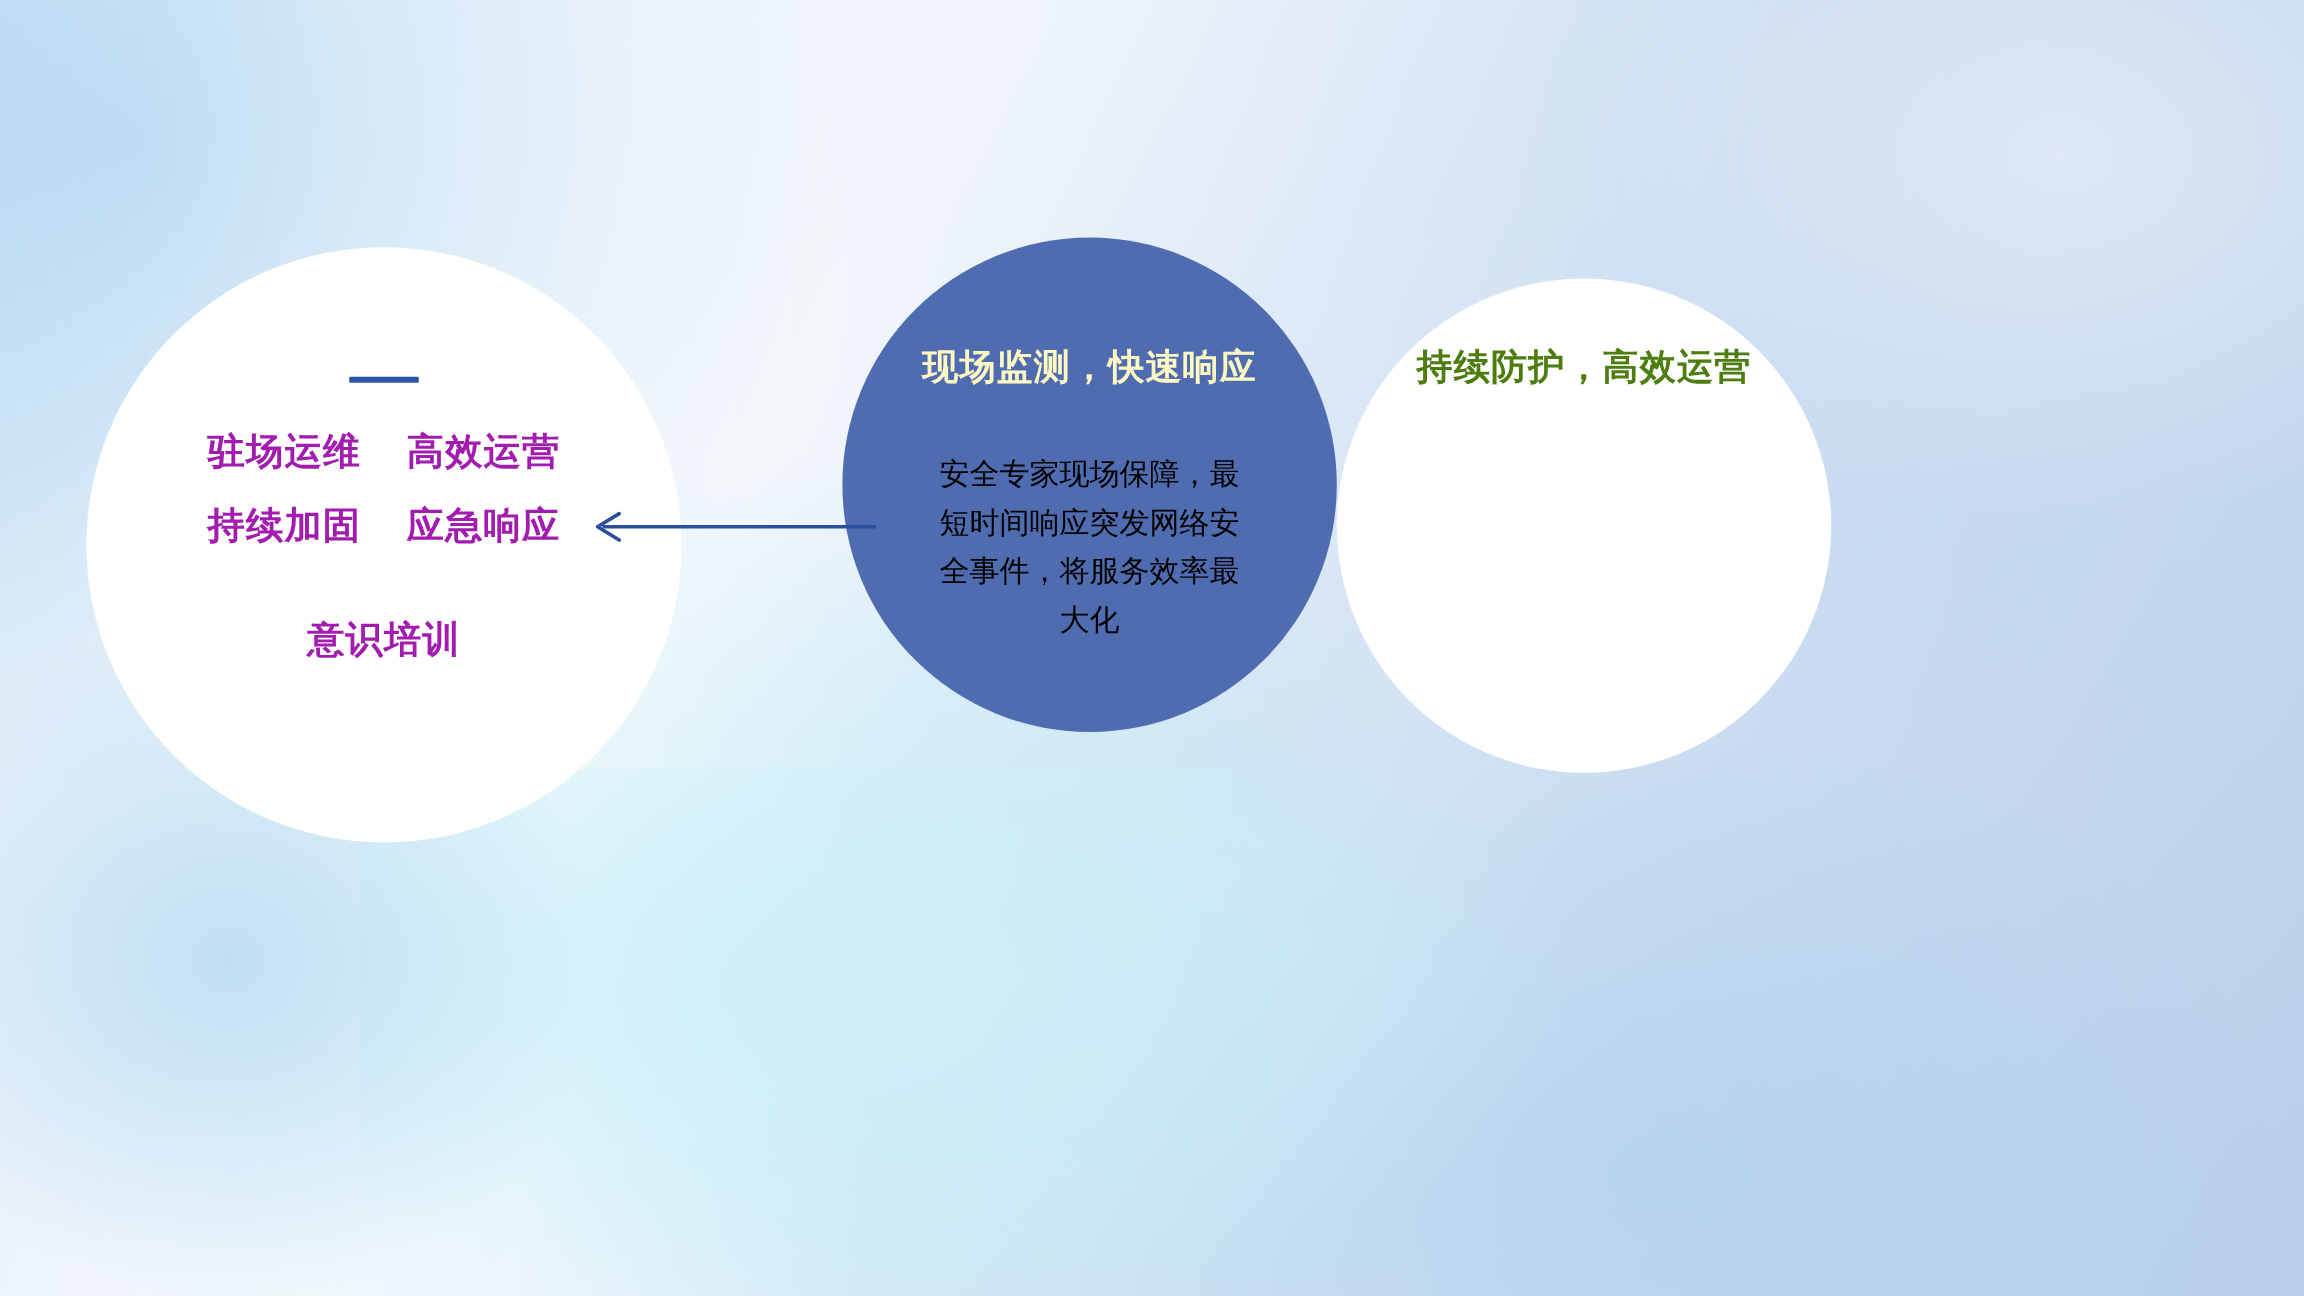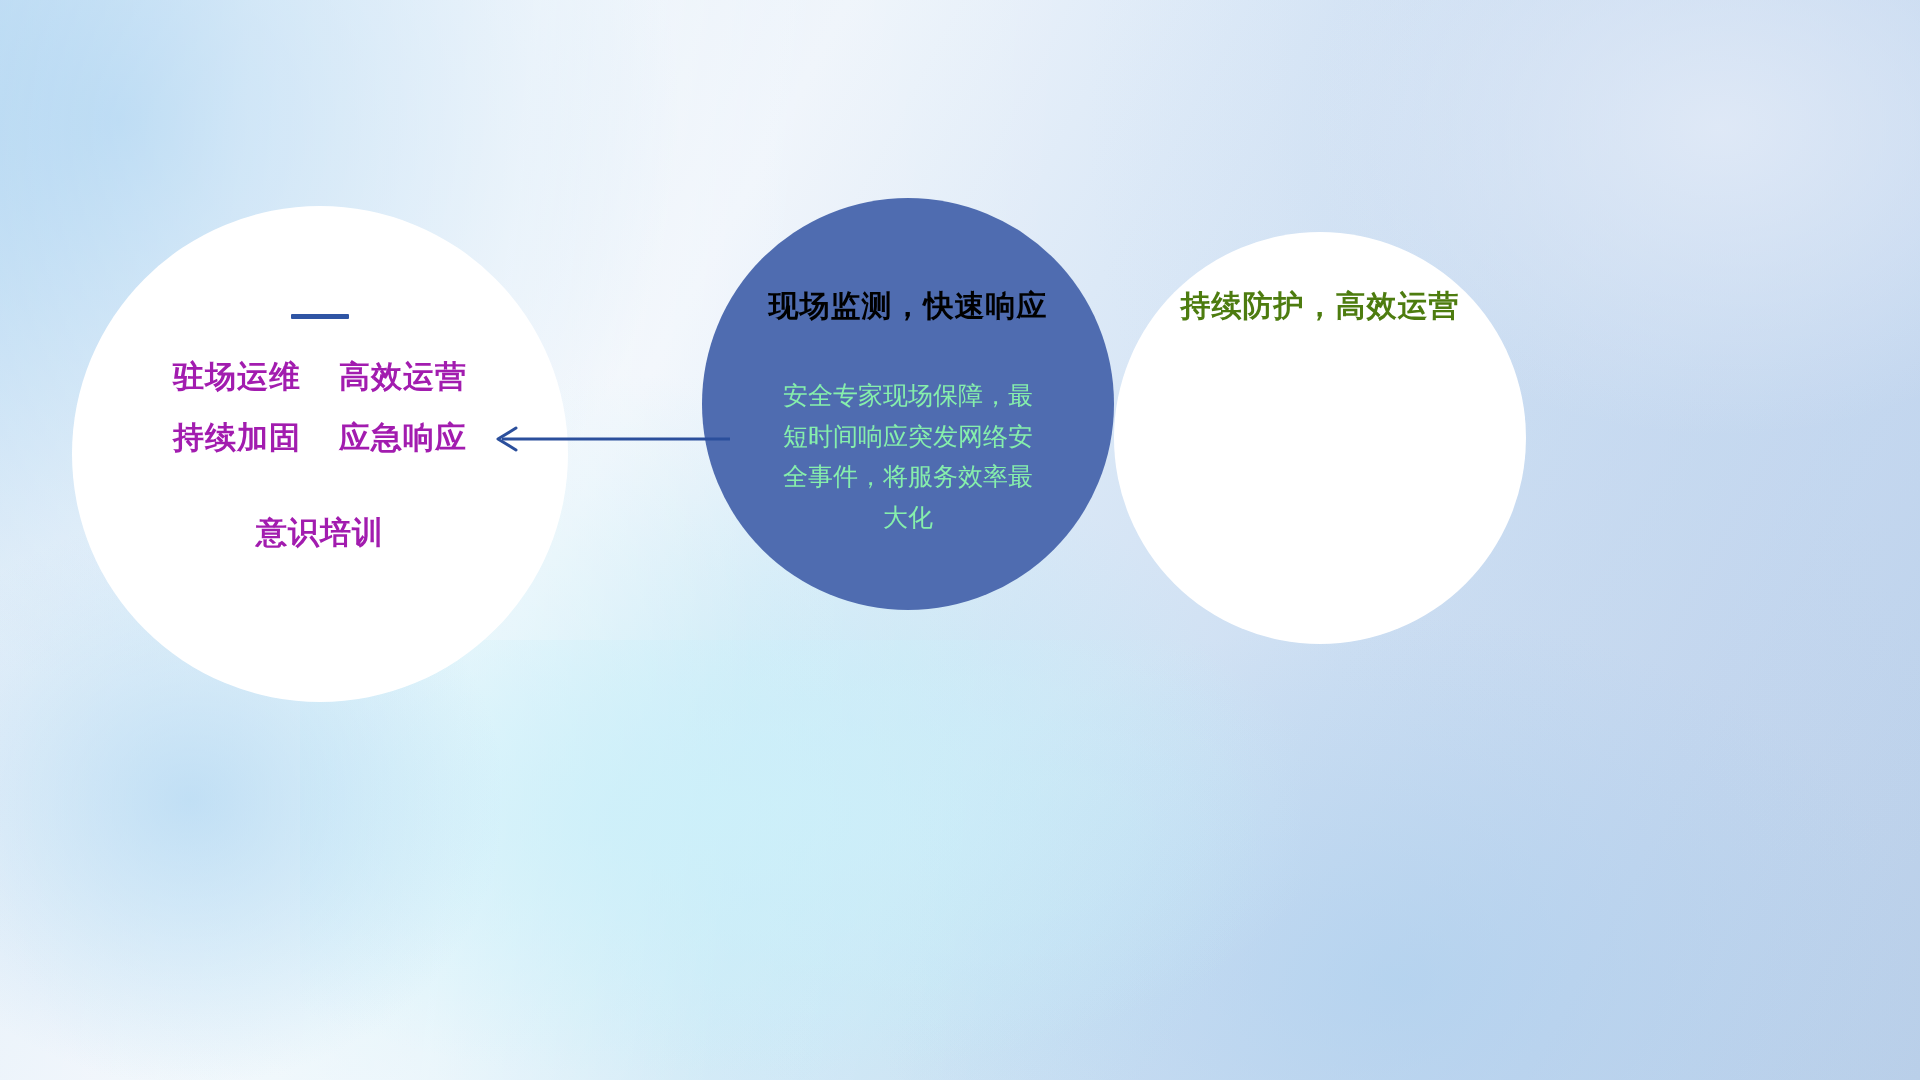--- a/index.html
+++ b/index.html
@@ -88,29 +88,29 @@
   #circle-onsite {
     left: 702px; top: 198px;
     width: 412px; height: 412px;
     background: #4f6cb0;
     z-index: 4;
     padding: 0 38px;
     justify-content: flex-start;
     padding-top: 88px;
   }
   #circle-onsite .card-title {
-    color: #000000;
+    color: #fef9c3;
     font-size: 30px;
     font-weight: bold;
     letter-spacing: 1px;
     white-space: nowrap;
     margin-bottom: 48px;
   }
   #circle-onsite .card-body {
-    color: #86efac;
+    color: #000000;
     font-size: 25px;
     line-height: 1.62;
     text-align: center;
     width: 268px;
   }
 
   #circle-remote {
     left: 1114px; top: 232px;
     width: 412px; height: 412px;
     background: #ffffff;

